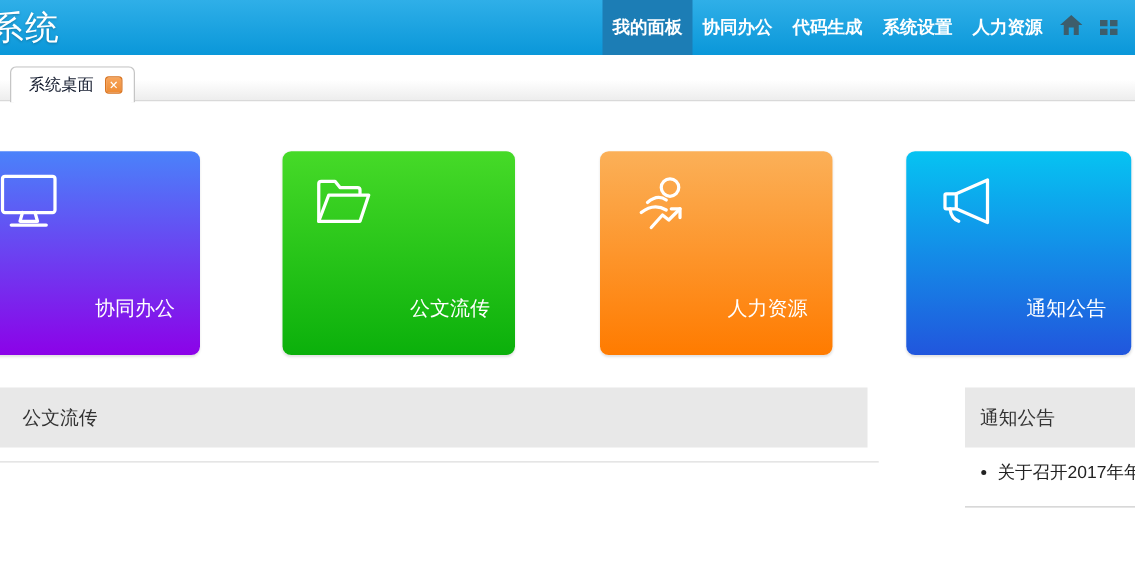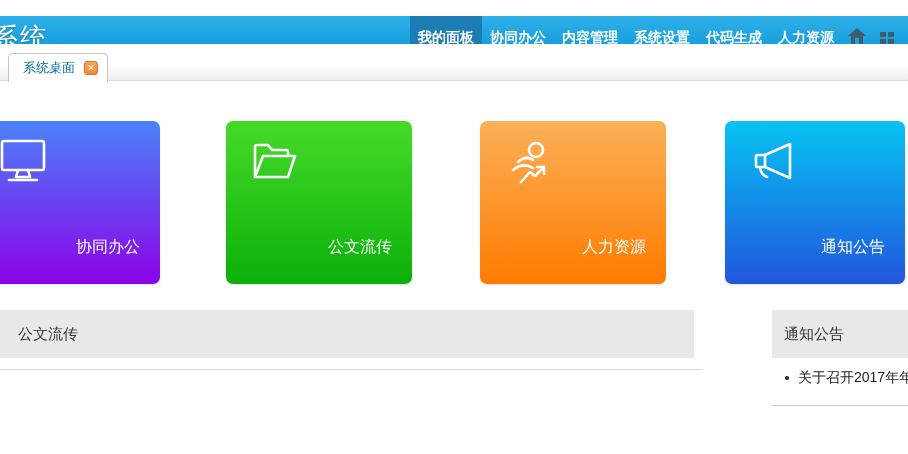--- a/index.html
+++ b/index.html
@@ -2,37 +2,37 @@
 <html><head>
 <meta charset="utf-8">
 <style>
   * { margin:0; padding:0; box-sizing:border-box; }
   html,body { width:908px; height:454px; overflow:hidden; }
   body { font-family:"Liberation Sans","DejaVu Sans",sans-serif; background:#fff; }
   #page { position:relative; width:908px; height:454px; overflow:hidden; background:#fff; }
 
   
   .app-header { position:absolute; left:0; top:0; width:908px; height:44px;
-    background:linear-gradient(#2fafe8,#0a97d9);margin-top:16px; }
+    background:linear-gradient(#2fafe8,#0a97d9); }
   .logo { position:absolute; left:-8px; top:4px; color:#fff; font-size:27px;
     letter-spacing:1px; text-shadow:0 1px 2px rgba(0,0,0,.25); white-space:nowrap; }
   .nav { position:absolute; right:0; top:0; height:44px; display:flex; align-items:stretch; padding-right:6px; }
   .nav-item { display:flex; align-items:center; padding:0 8px; color:#fff; font-size:14px;
     font-weight:bold; cursor:pointer; white-space:nowrap; }
   .nav-item.active { background:#1c7db5; }
   .hdr-icon-btn { display:flex; align-items:center; justify-content:center; width:30px; cursor:pointer; }
   .grid-glyph { display:grid; grid-template-columns:6px 6px; grid-template-rows:5px 5px; gap:2px; }
   .grid-glyph span { background:#3d5d6b; }
 
   
   .tab-strip { position:absolute; left:0; top:44px; width:908px; height:37px;
     background:linear-gradient(#ffffff 55%, #ededed 100%); border-bottom:1px solid #d9d9d9; }
   .tab { position:absolute; left:8px; top:9px; height:29px; background:#fff;
     border:1px solid #c5c5c5; border-bottom:none; border-radius:5px 5px 0 0;
-    display:flex; align-items:center; padding:0 9px 0 14px; gap:9px; font-size:13px; color:#0369a1;
+    display:flex; align-items:center; padding:0 9px 0 14px; gap:9px; font-size:13px; color:#0f172a;
     cursor:pointer; z-index:2; }
   .tab-close { width:14px; height:14px; border-radius:3px;
     background:linear-gradient(#f8a55b,#ee8b33); border:1px solid #d97420;
     color:#fff; font-size:9px; line-height:12px; text-align:center; font-weight:bold; cursor:pointer; }
   .tab-close::before { content:"✕"; }
 
   
   .tile { position:absolute; top:121px; width:186px; height:163px; border-radius:7px;
     color:#fff; cursor:pointer; box-shadow:0 1px 2px rgba(0,0,0,.12); }
   .tile .t-icon { position:absolute; left:26px; top:18px; }
@@ -57,23 +57,22 @@
 </head>
 <body>
 
 <div id="page">
 
   <div class="app-header">
     <div class="logo">系统</div>
     <div class="nav">
       <div class="nav-item active">我的面板</div>
       <div class="nav-item">协同办公</div>
-      <div class="nav-item">内容管理</div>
+      <div class="nav-item">代码生成</div>
       <div class="nav-item">系统设置</div>
-      <div class="nav-item">代码生成</div>
       <div class="nav-item">人力资源</div>
       <div class="hdr-icon-btn">
         <span>
           <svg width="18" height="16" viewBox="0 0 18 16">
             <path d="M9 0 L18 8 H15 V16 H11 V10 H7 V16 H3 V8 H0 Z" fill="#3d5d6b" stroke="none"></path>
           </svg>
         </span>
       </div>
       <div class="hdr-icon-btn">
         <span class="grid-glyph">

